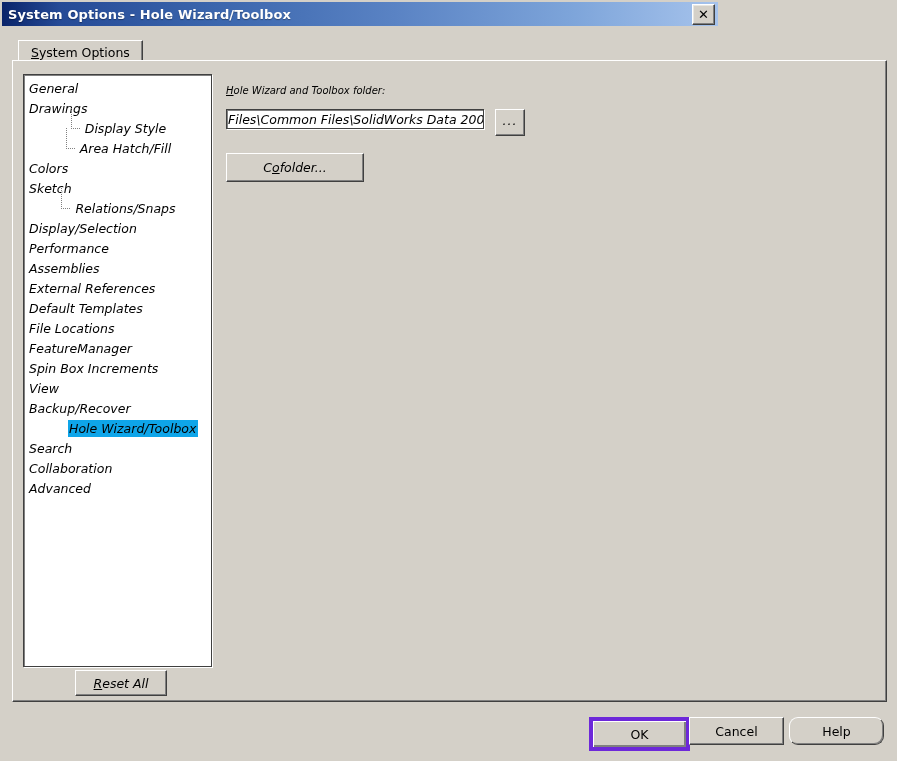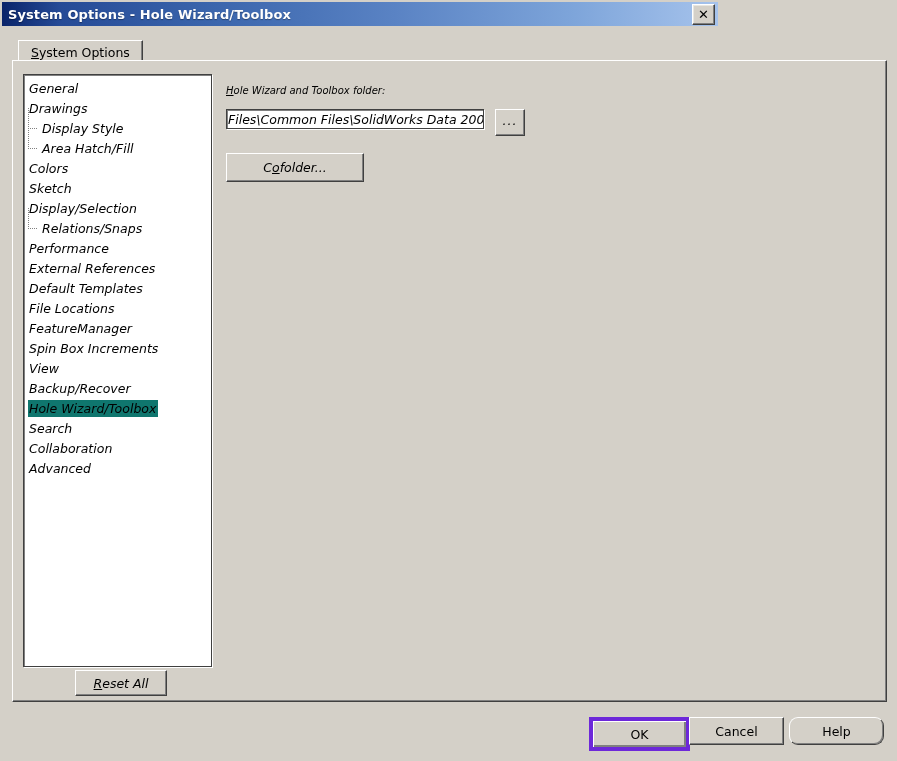--- a/index.html
+++ b/index.html
@@ -107,24 +107,26 @@
     padding-left: 4px;
     font-size: 12.5px;
     white-space: nowrap;
     cursor: default;
     position: relative;
   }
   .tree-item .lbl {
     padding: 1px 2px 1px 1px;
   }
   .tree-item.selected .lbl {
-    background: #0f766e;
+    background: #0ea5e9;
+    margin-left: 40px;
   }
   .tree-item.child {
     padding-left: 1px;
+    justify-content: center;
   }
   .tree-item.child .connector {
     width: 16px;
     height: 20px;
     position: relative;
     flex: 0 0 auto;
   }
   .tree-item.child .connector::before {
     
     content: "";
@@ -258,29 +260,32 @@
       <div class="tree-item child last">
         <span class="connector"></span>
         <span class="lbl">Area Hatch/Fill</span>
       </div>
       <div class="tree-item">
         <span class="lbl">Colors</span>
       </div>
       <div class="tree-item">
         <span class="lbl">Sketch</span>
       </div>
-      <div class="tree-item">
-        <span class="lbl">Display/Selection</span>
-      </div>
       <div class="tree-item child last">
         <span class="connector"></span>
         <span class="lbl">Relations/Snaps</span>
       </div>
       <div class="tree-item">
+        <span class="lbl">Display/Selection</span>
+      </div>
+      <div class="tree-item">
         <span class="lbl">Performance</span>
+      </div>
+      <div class="tree-item">
+        <span class="lbl">Assemblies</span>
       </div>
       <div class="tree-item">
         <span class="lbl">External References</span>
       </div>
       <div class="tree-item">
         <span class="lbl">Default Templates</span>
       </div>
       <div class="tree-item">
         <span class="lbl">File Locations</span>
       </div>

